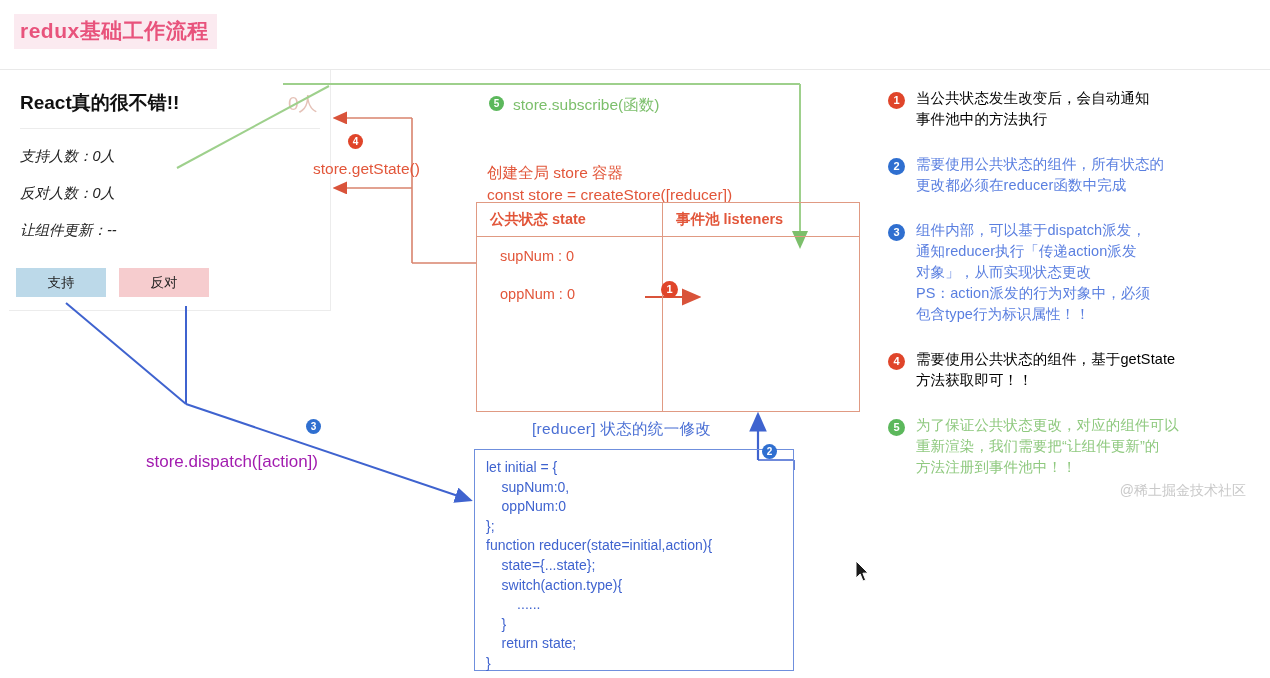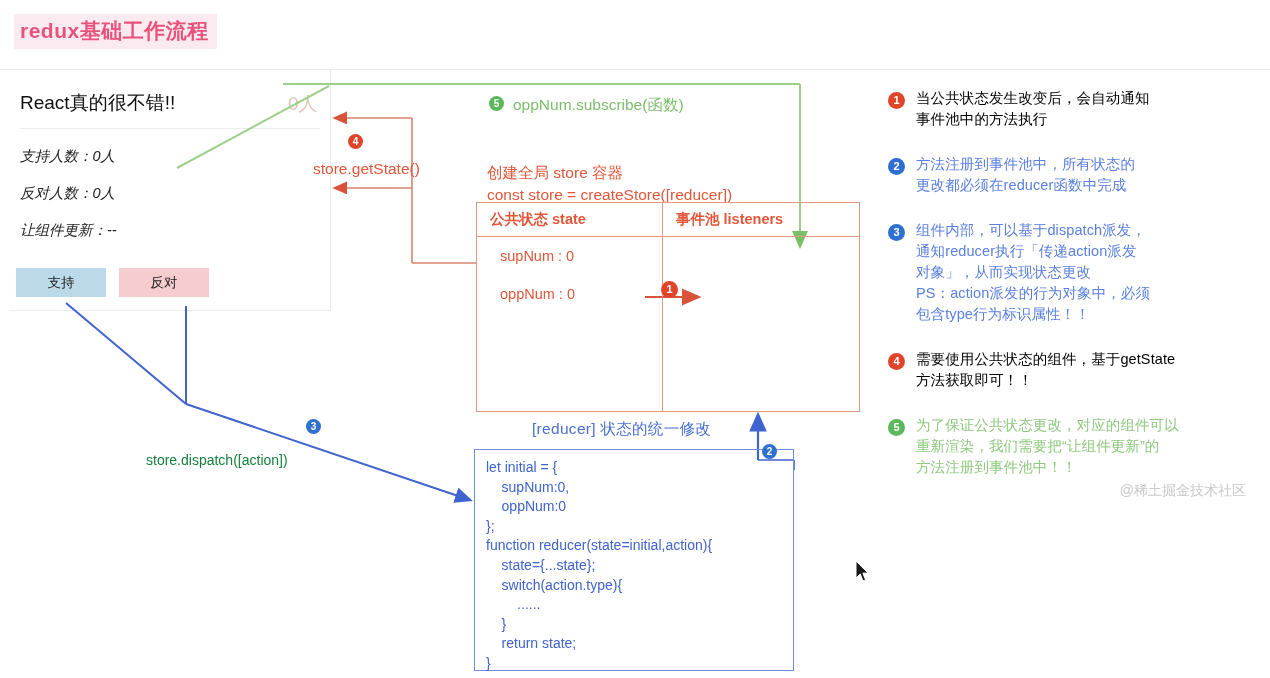--- a/index.html
+++ b/index.html
@@ -26,21 +26,21 @@
   #top-rule{position:absolute;left:0;top:69px;width:1270px;height:1px;background:#e9e9e9;}
   #panel-frame{
     position:absolute;left:9px;top:70px;width:322px;height:241px;
     border-right:1px solid #ececec;border-bottom:1px solid #ececec;
     box-sizing:border-box;background:transparent;
   }
 
   
   #app-heading{
     position:absolute;left:20px;top:90px;
-    font-size:19px;font-weight:normal;color:#111;white-space:nowrap;
+    font-size:19px;font-weight:bold;color:#111;white-space:nowrap;
   }
   #app-heading-rule{position:absolute;left:20px;top:128px;width:300px;height:1px;background:#ececec;}
   .app-line{
     position:absolute;left:20px;
     font-size:14.5px;color:#222;white-space:nowrap;font-style:italic;
   }
   #app-line-0{top:147px;}
   #app-line-1{top:184px;}
   #app-line-2{top:221px;}
   .app-btn{
@@ -98,21 +98,21 @@
   }
   #reducer-code{
     position:absolute;left:486px;top:458px;
     font-size:14px;line-height:19.6px;color:#3f63cf;
     white-space:pre;
   }
 
   
   #lbl-dispatch{
     position:absolute;left:146px;top:452px;
-    font-size:14px;color:#15803d;white-space:nowrap;
+    font-size:17px;color:#a21caf;white-space:nowrap;
   }
 
   
   #lbl-subscribe{
     position:absolute;left:513px;top:95px;
     font-size:15.5px;color:#7cbf6b;white-space:nowrap;
   }
 
   
   .badge{
@@ -240,37 +240,37 @@
 };
 function reducer(state=initial,action){
     state={...state};
     switch(action.type){
         ......
     }
     return state;
 }</div>
 
   <div id="lbl-dispatch">store.dispatch([action])</div>
-  <div id="lbl-subscribe">oppNum.subscribe(函数)</div>
+  <div id="lbl-subscribe">store.subscribe(函数)</div>
 
   <div class="badge" id="badge-canvas-1">1</div>
   <div class="badge sm" id="badge-canvas-2">2</div>
   <div class="badge sm" id="badge-canvas-3">3</div>
   <div class="badge sm" id="badge-canvas-4">4</div>
   <div class="badge sm" id="badge-canvas-5">5</div>
 
   <div id="notes">
     <div class="note c-red" style="margin-bottom:24px;">
       <span class="nb">1</span>
       <span class="ntext">当公共状态发生改变后，会自动通知
 事件池中的方法执行</span>
     </div>
     <div class="note c-blue" style="margin-bottom:24px;">
       <span class="nb">2</span>
-      <span class="ntext">方法注册到事件池中，所有状态的
+      <span class="ntext">需要使用公共状态的组件，所有状态的
 更改都必须在reducer函数中完成</span>
     </div>
     <div class="note c-blue" style="margin-bottom:24px;">
       <span class="nb">3</span>
       <span class="ntext">组件内部，可以基于dispatch派发，
 通知reducer执行「传递action派发
 对象」，从而实现状态更改
 PS：action派发的行为对象中，必须
 包含type行为标识属性！！</span>
     </div>

